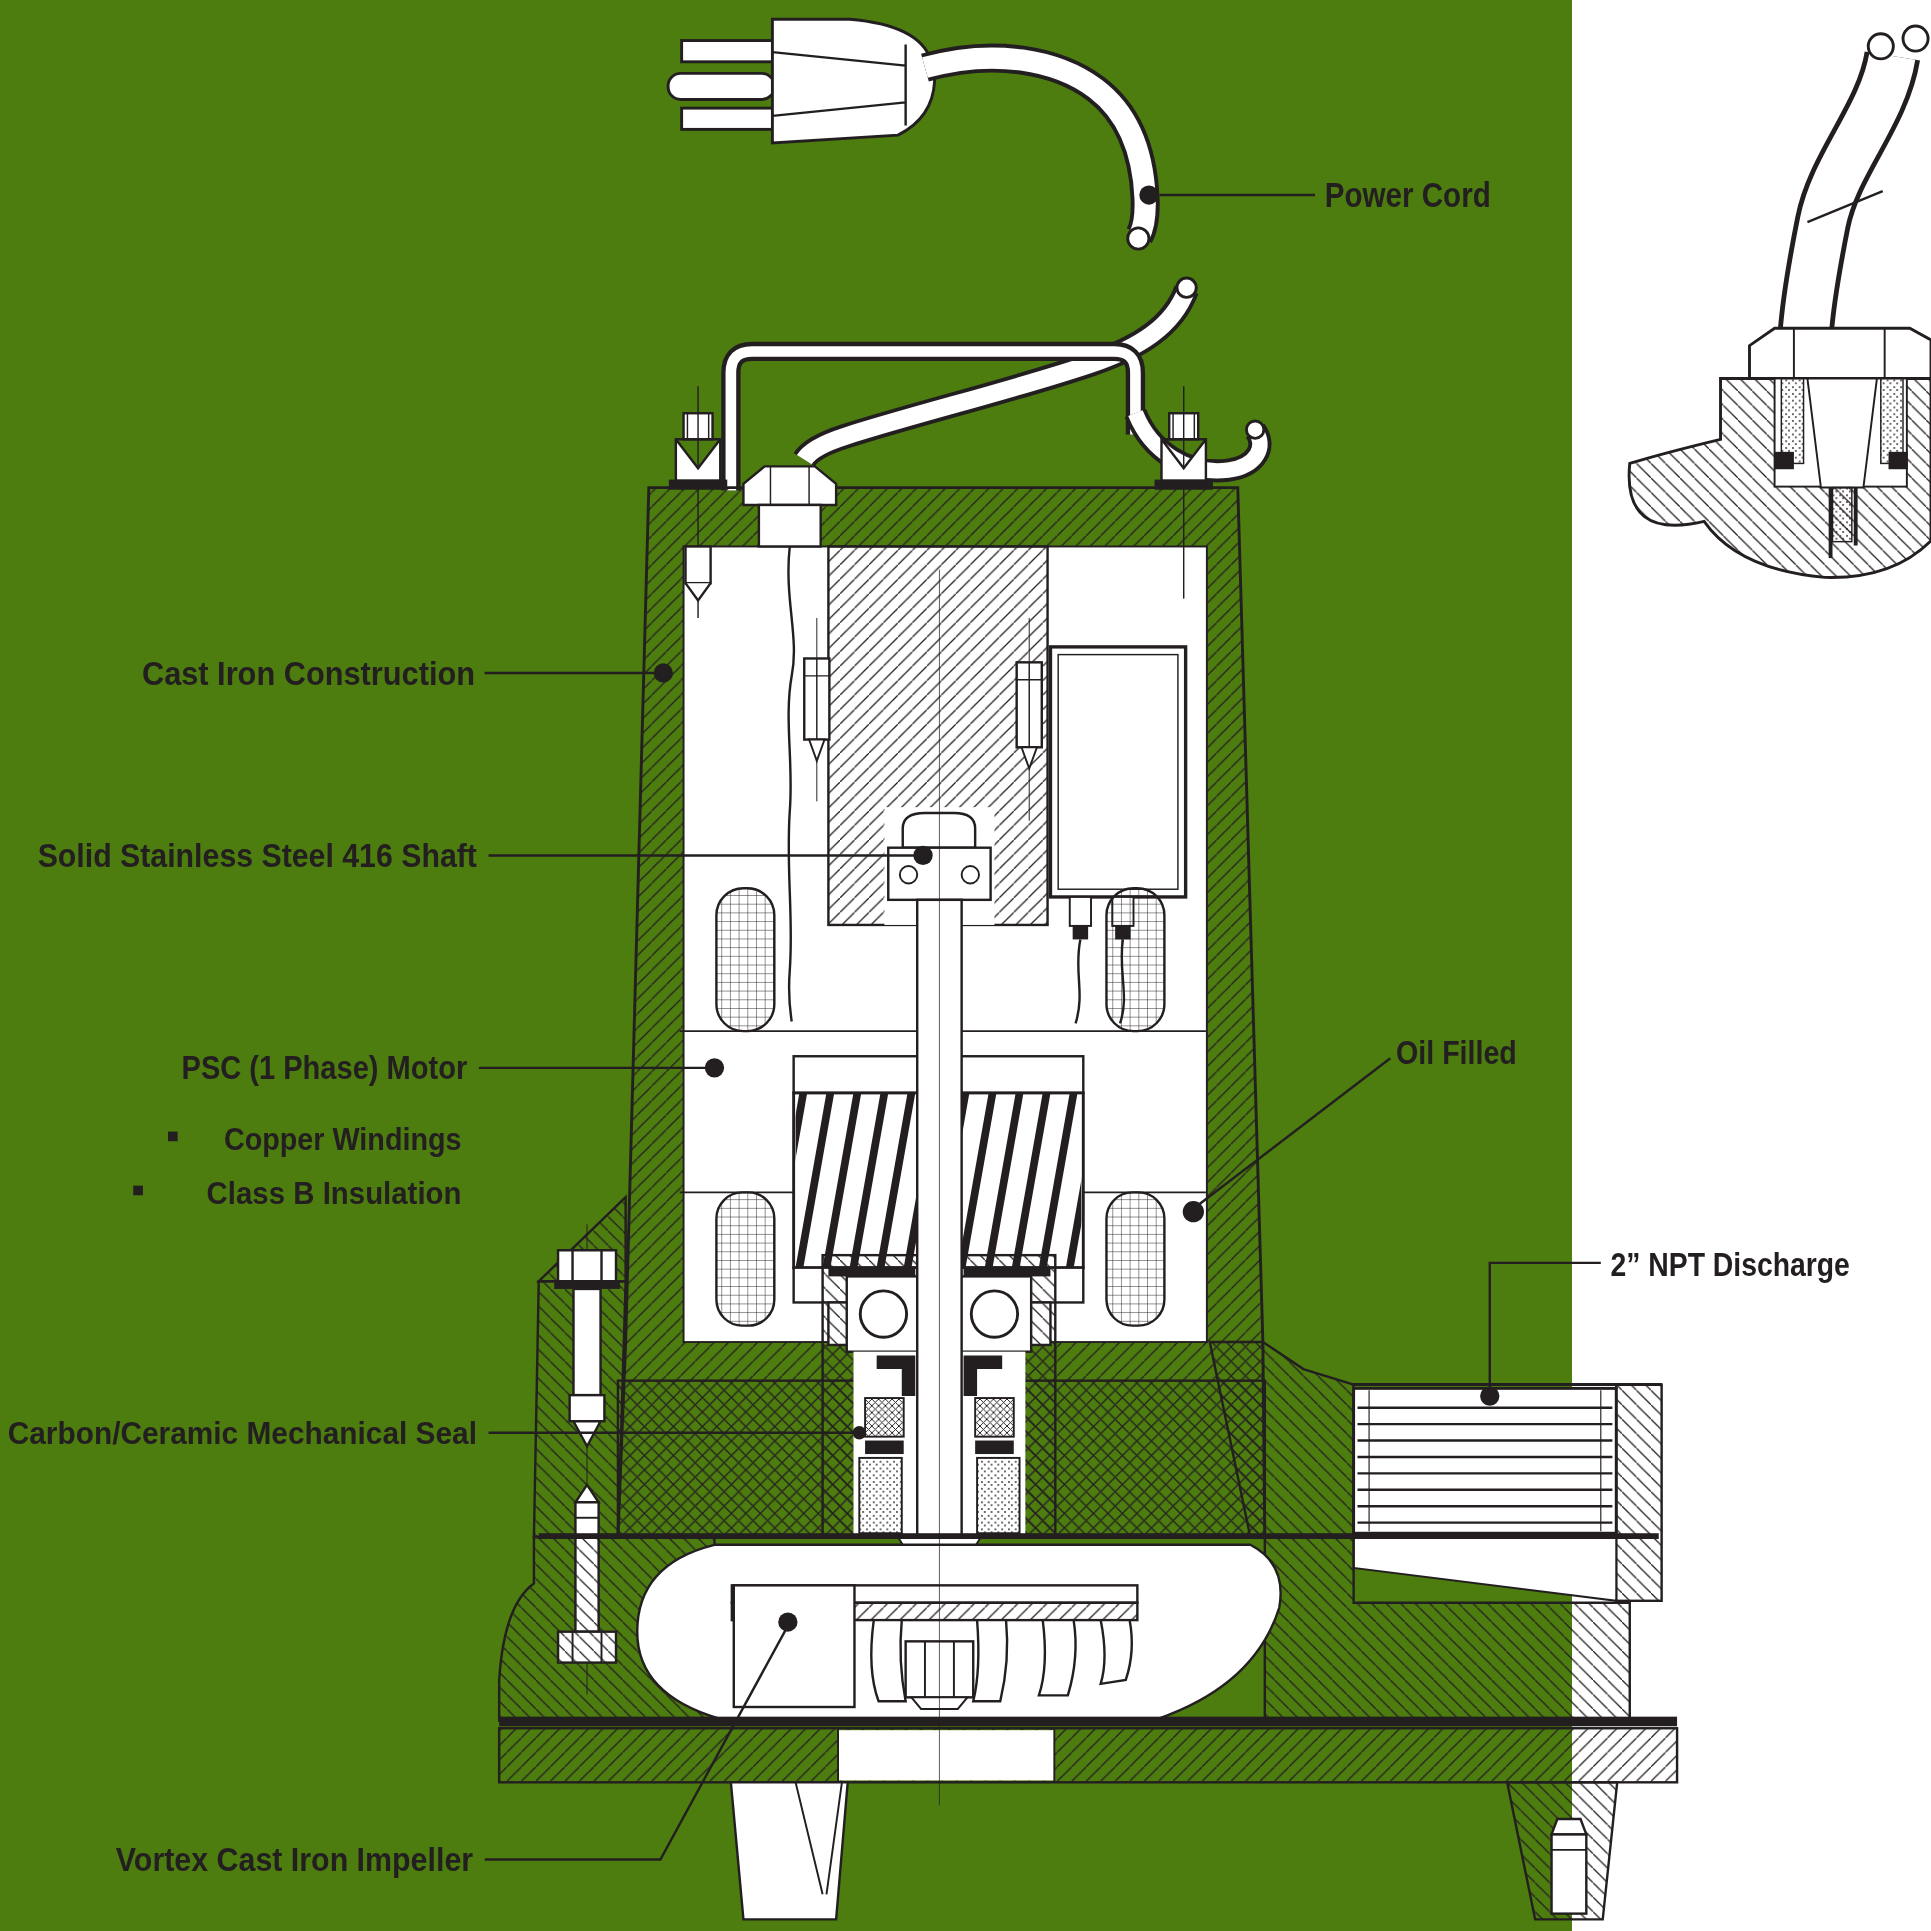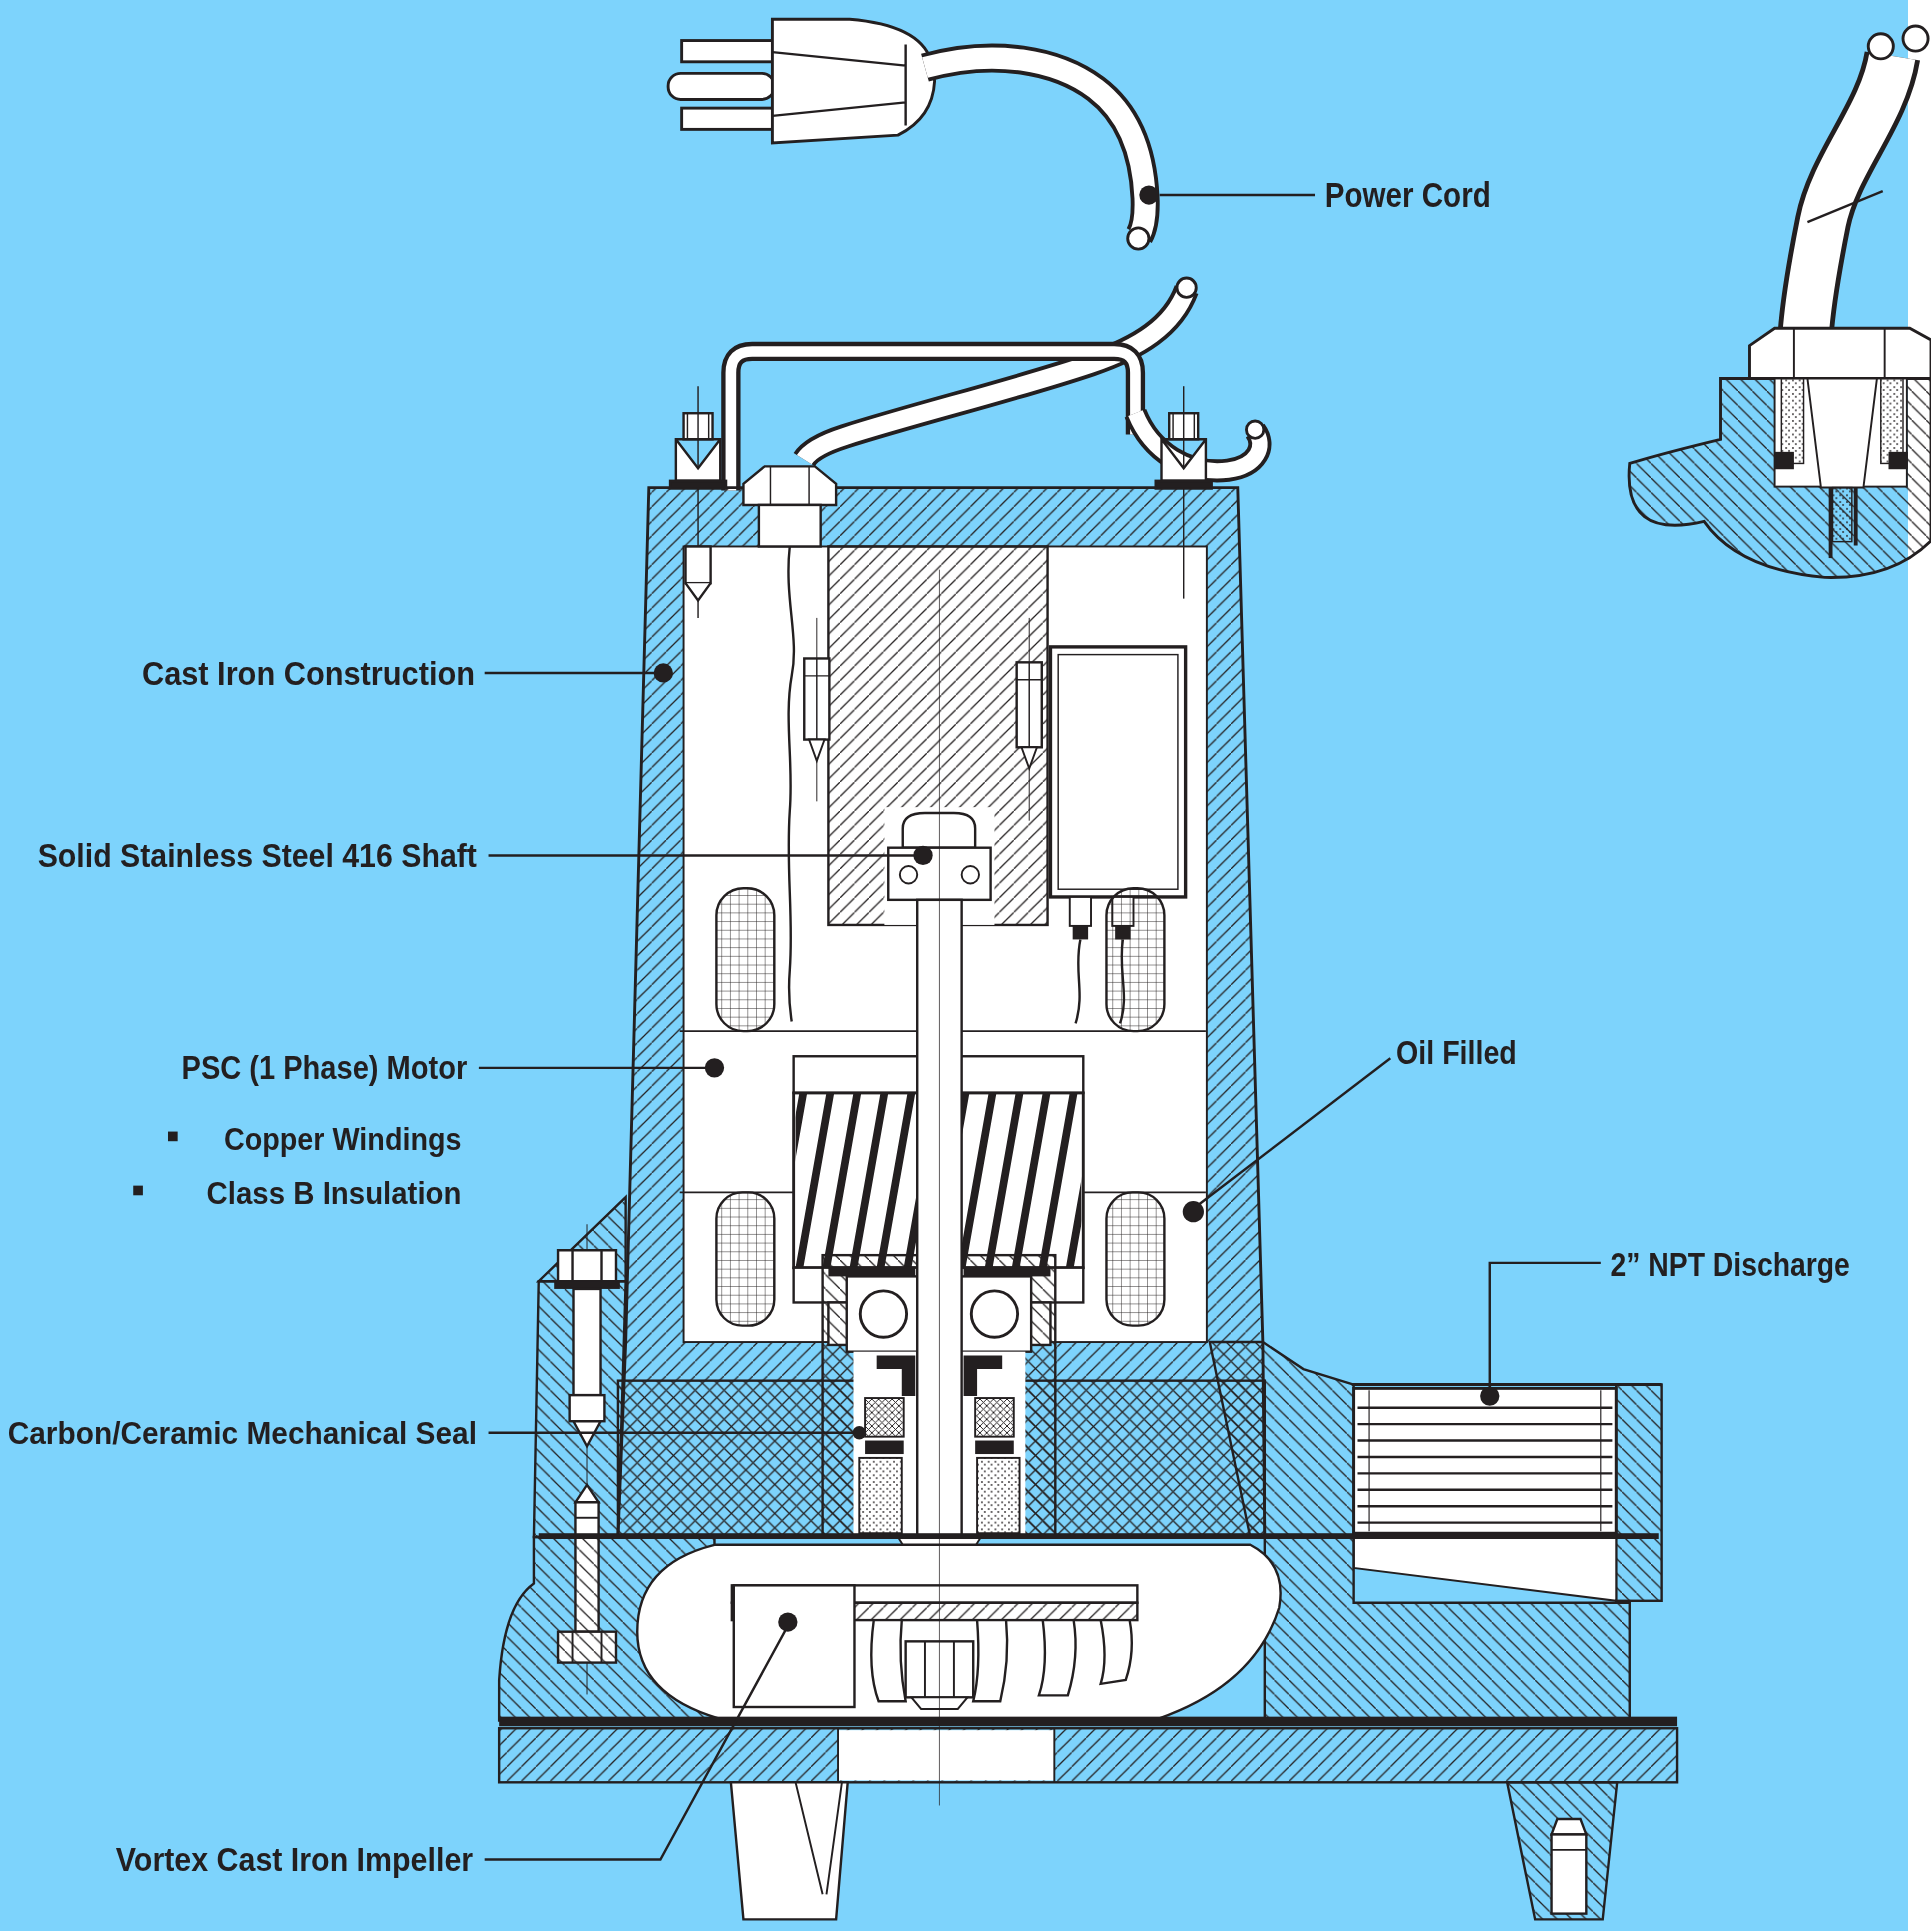--- a/index.html
+++ b/index.html
@@ -1,16 +1,16 @@
 <!DOCTYPE html>
 <html><head>
 <meta charset="utf-8">
 <style>
   html,body{margin:0;padding:0;background:#ffffff;}
-  #stage{width:1908px;height:1931px;position:relative;background:#7dd3fc;}
+  #stage{width:1572px;height:1931px;position:relative;background:#4d7c0f;}
   .lbl{font-family:"Liberation Sans",sans-serif;font-weight:bold;fill:#231f20;}
   svg{display:block;}
 </style>
 </head>
 <body>
 
 <div id="stage">
 <svg width="1931" height="1931" viewBox="0 0 2000 2000">
   <defs>
     <pattern id="hf" width="15" height="15" patternUnits="userSpaceOnUse">

